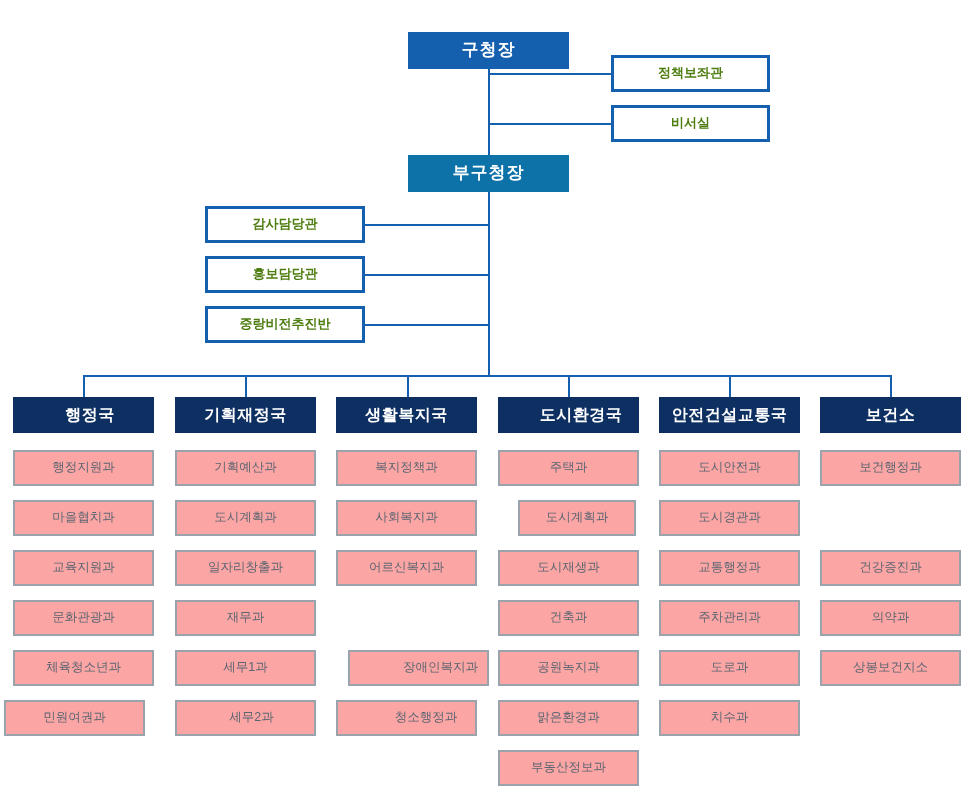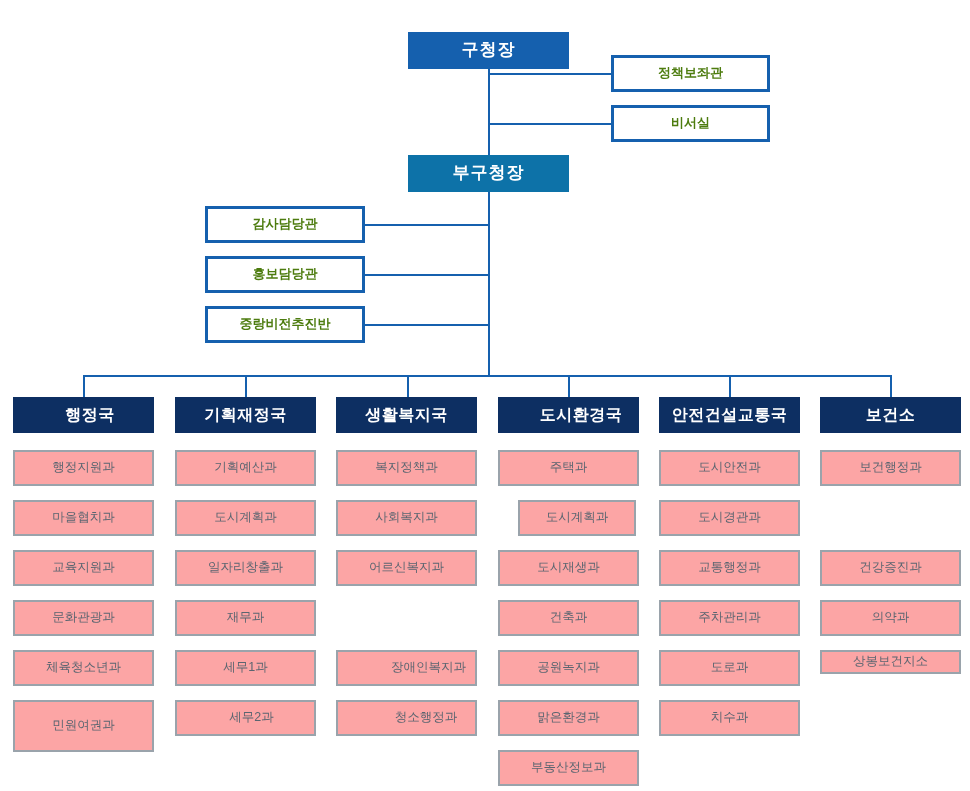--- a/index.html
+++ b/index.html
@@ -127,35 +127,35 @@
   <div class="node staff" style="left:205px; top:256px; width:160px; height:37px;">홍보담당관</div>
 
   <div class="node staff" style="left:205px; top:306px; width:160px; height:37px;">중랑비전추진반</div>
 
   <div class="node bureau" style="left:13px; top:397px; width:141px; height:36px;padding-left:13px;">행정국</div>
   <div class="node division" style="left:13px; top:450px; width:141px; height:36px;">행정지원과</div>
   <div class="node division" style="left:13px; top:500px; width:141px; height:36px;">마을협치과</div>
   <div class="node division" style="left:13px; top:550px; width:141px; height:36px;">교육지원과</div>
   <div class="node division" style="left:13px; top:600px; width:141px; height:36px;">문화관광과</div>
   <div class="node division" style="left:13px; top:650px; width:141px; height:36px;">체육청소년과</div>
-  <div class="node division" style="left:13px; top:700px; width:141px; height:52px;">민원여권과</div>
+  <div class="node division" style="left:4px; top:700px; width:141px; height:36px;">민원여권과</div>
 
   <div class="node bureau" style="left:175px; top:397px; width:141px; height:36px;">기획재정국</div>
   <div class="node division" style="left:175px; top:450px; width:141px; height:36px;">기획예산과</div>
   <div class="node division" style="left:175px; top:500px; width:141px; height:36px;">도시계획과</div>
   <div class="node division" style="left:175px; top:550px; width:141px; height:36px;">일자리창출과</div>
   <div class="node division" style="left:175px; top:600px; width:141px; height:36px;">재무과</div>
   <div class="node division" style="left:175px; top:650px; width:141px; height:36px;">세무1과</div>
   <div class="node division" style="left:175px; top:700px; width:141px; height:36px;padding-left:12px;">세무2과</div>
 
   <div class="node bureau" style="left:336px; top:397px; width:141px; height:36px;">생활복지국</div>
   <div class="node division" style="left:336px; top:450px; width:141px; height:36px;">복지정책과</div>
   <div class="node division" style="left:336px; top:500px; width:141px; height:36px;">사회복지과</div>
   <div class="node division" style="left:336px; top:550px; width:141px; height:36px;">어르신복지과</div>
-  <div class="node division" style="left:336px; top:650px; width:141px; height:36px;padding-left:44px;">장애인복지과</div>
+  <div class="node division" style="left:348px; top:650px; width:141px; height:36px;padding-left:44px;">장애인복지과</div>
   <div class="node division" style="left:336px; top:700px; width:141px; height:36px;padding-left:39px;">청소행정과</div>
 
   <div class="node bureau" style="left:498px; top:397px; width:141px; height:36px;padding-left:25px;">도시환경국</div>
   <div class="node division" style="left:498px; top:450px; width:141px; height:36px;">주택과</div>
   <div class="node division" style="left:498px; top:500px; width:118px; height:36px;margin-left:20px;">도시계획과</div>
   <div class="node division" style="left:498px; top:550px; width:141px; height:36px;">도시재생과</div>
   <div class="node division" style="left:498px; top:600px; width:141px; height:36px;">건축과</div>
   <div class="node division" style="left:498px; top:650px; width:141px; height:36px;">공원녹지과</div>
   <div class="node division" style="left:498px; top:700px; width:141px; height:36px;">맑은환경과</div>
   <div class="node division" style="left:498px; top:750px; width:141px; height:36px;">부동산정보과</div>
@@ -165,15 +165,15 @@
   <div class="node division" style="left:659px; top:500px; width:141px; height:36px;">도시경관과</div>
   <div class="node division" style="left:659px; top:600px; width:141px; height:36px;">주차관리과</div>
   <div class="node division" style="left:659px; top:550px; width:141px; height:36px;">교통행정과</div>
   <div class="node division" style="left:659px; top:650px; width:141px; height:36px;">도로과</div>
   <div class="node division" style="left:659px; top:700px; width:141px; height:36px;">치수과</div>
 
   <div class="node bureau" style="left:820px; top:397px; width:141px; height:36px;">보건소</div>
   <div class="node division" style="left:820px; top:450px; width:141px; height:36px;">보건행정과</div>
   <div class="node division" style="left:820px; top:550px; width:141px; height:36px;">건강증진과</div>
   <div class="node division" style="left:820px; top:600px; width:141px; height:36px;">의약과</div>
-  <div class="node division" style="left:820px; top:650px; width:141px; height:24px;">상봉보건지소</div>
+  <div class="node division" style="left:820px; top:650px; width:141px; height:36px;">상봉보건지소</div>
 
 </div>
 
 </body></html>

